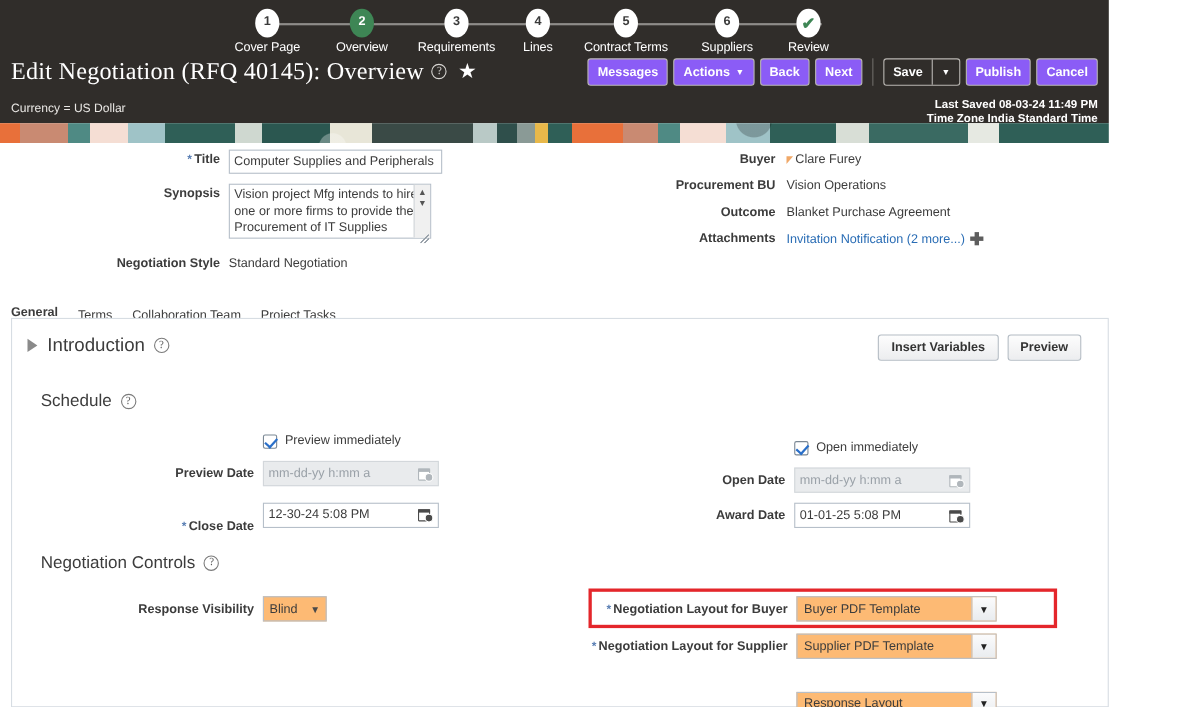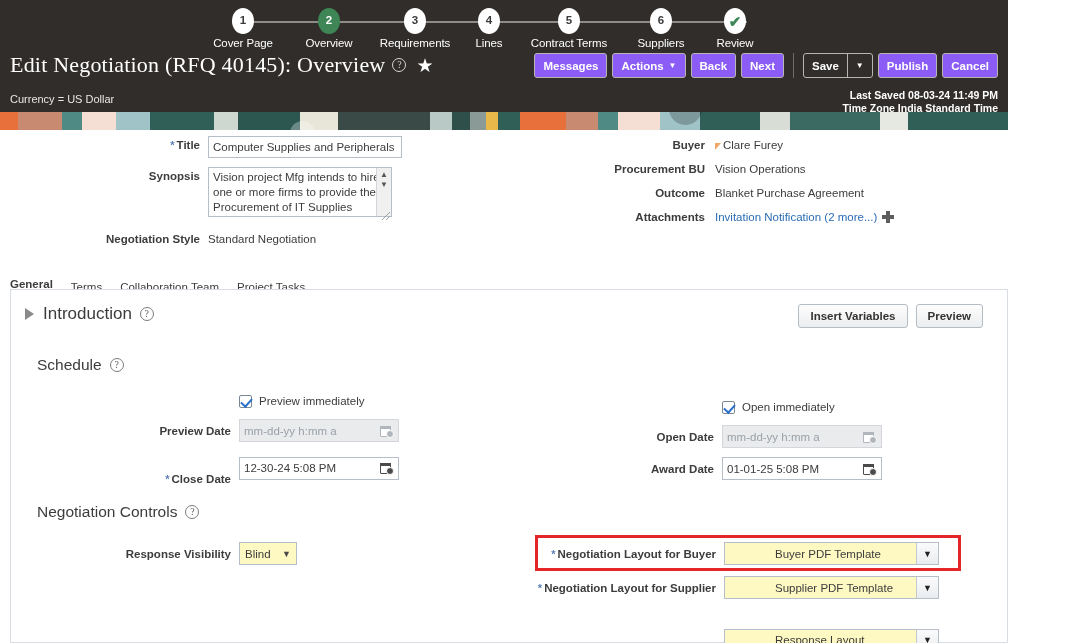--- a/index.html
+++ b/index.html
@@ -217,26 +217,26 @@
                     border:1.5px solid #4a4a4a; border-radius:1px; background:#fff; }
   .cal-icon .top { position:absolute; left:0; top:2px; width:11px; height:3px; background:#4a4a4a; }
   .cal-icon .clk { position:absolute; right:0; bottom:0; width:8px; height:8px; border-radius:50%;
                    background:#4a4a4a; border:1px solid #fff; }
   .cal-icon.dis .body { border-color:#b0b6bb; }
   .cal-icon.dis .top { background:#b0b6bb; }
   .cal-icon.dis .clk { background:#b0b6bb; }
 
   .sel {
     display: flex; align-items: center; justify-content: space-between;
-    border: 1px solid #b6bfc9; background: #fef9c3; height: 23px; cursor: pointer;
+    border: 1px solid #b6bfc9; background: #fdba74; height: 23px; cursor: pointer;
   }
   .sel .sv { font-size: 11.5px; color: #3c3c3c; padding-left: 5px; white-space: nowrap; overflow: hidden; }
   .sel .arrow-sm { font-size: 9px; color: #4a4a4a; padding: 0 5px; }
   .sel-sm { width: 58px; }
-  .sel-lg { width: 215px; padding-left: 44px; }
+  .sel-lg { width: 182px; }
   .sel-lg .sv { padding-left: 6px; }
   .sel-btn {
     width: 22px; height: 21px; margin: 0 0 0 0; background: linear-gradient(#fbfbfc,#e9ecef);
     border-left: 1px solid #c2c8ce; display: flex; align-items: center; justify-content: center;
     font-size: 9px; color: #222;
   }
 
   .red-box {
     position: absolute; left: 535px; top: 535px; width: 426px; height: 36px;
     border: 3px solid #e4262b; pointer-events: none; z-index: 20;

